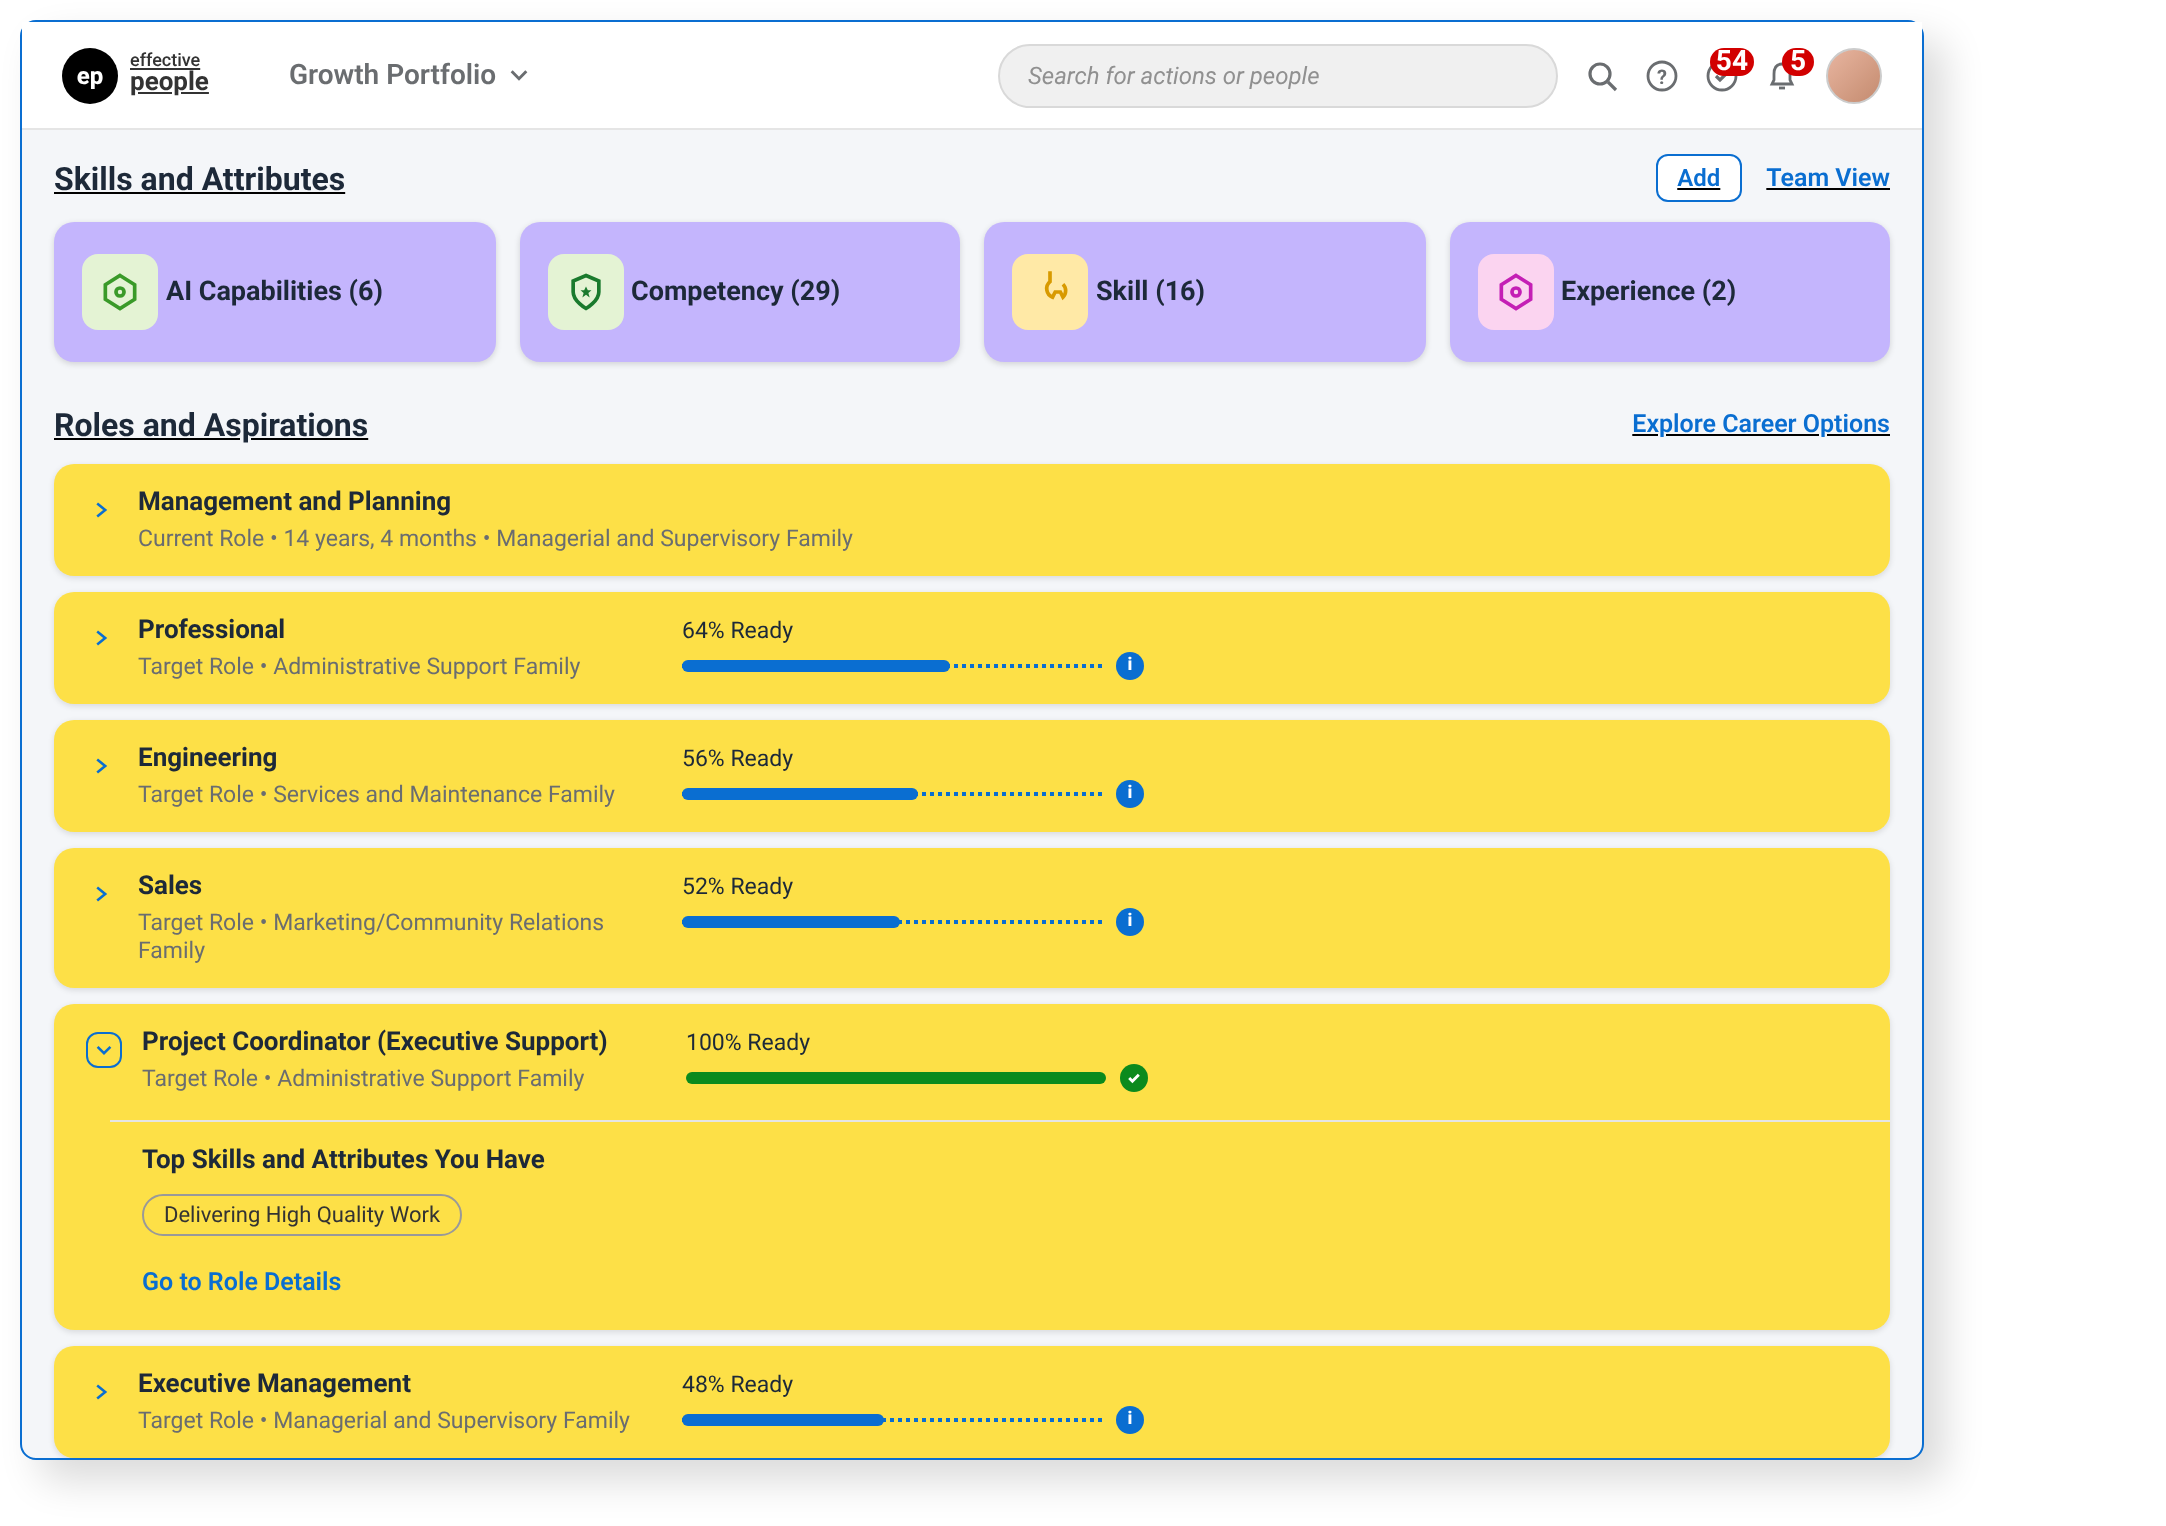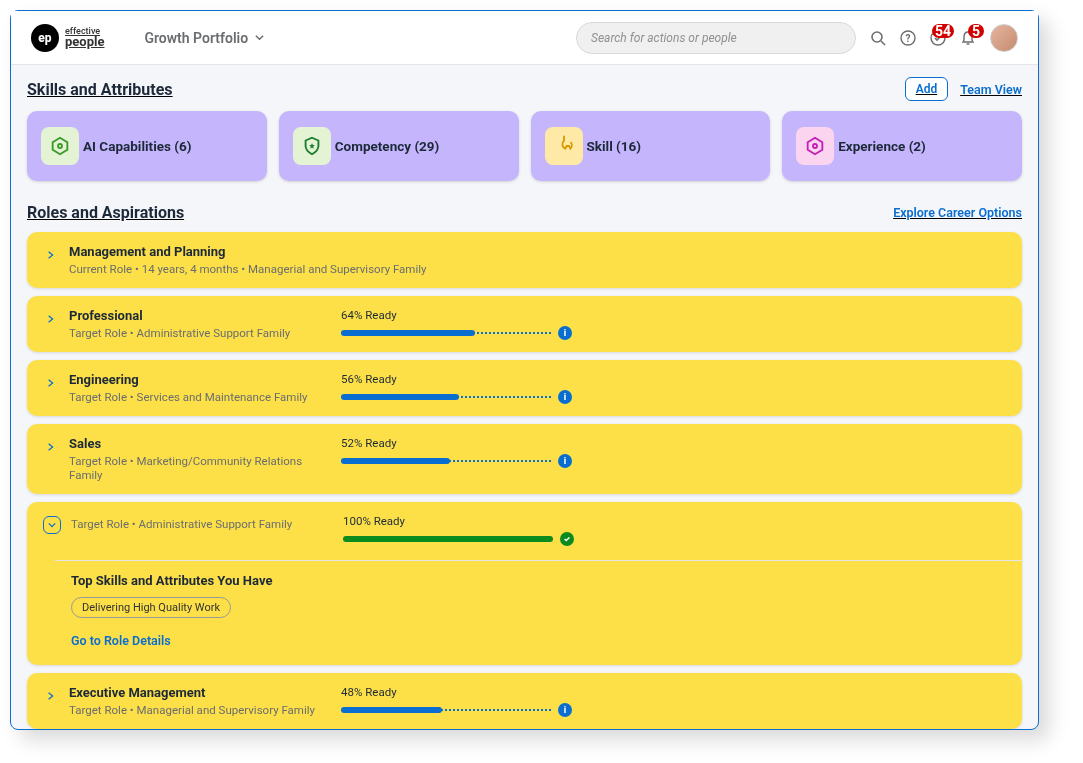--- a/index.html
+++ b/index.html
@@ -1,17 +1,17 @@
 <!DOCTYPE html>
 <html><head>
 <meta charset="utf-8">
 <style>
 * { box-sizing: border-box; margin: 0; padding: 0; font-family: -apple-system, BlinkMacSystemFont, "Segoe UI", Roboto, Arial, sans-serif; }
 body { background: #fff; width: 1083px; height: 763px; overflow: hidden; }
-.app { width: 1029px; height: 720px; margin: 10px; border: 1px solid #0a6ed1; border-radius: 8px; background: #f4f6f9; display:flex; flex-direction:column; box-shadow: 10px 10px 20px rgba(0,0,0,0.15); }
+.app { width: 952px; height: 720px; margin: 10px; border: 1px solid #0a6ed1; border-radius: 8px; background: #f4f6f9; display:flex; flex-direction:column; box-shadow: 10px 10px 20px rgba(0,0,0,0.15); }
 .header { background:#fff; height:54px; display:flex; align-items:center; padding:0 20px; border-bottom:1px solid #e5e5e5; }
 .logo { display:flex; align-items:center; gap:6px; font-weight:700; font-size:13px; color:#333; }
 .logo-badge { width:28px; height:28px; border-radius:50%; background:#000; color:#fff; display:flex; align-items:center; justify-content:center; font-size:12px; font-weight:800; }
 .logo-text { line-height:0.95;text-decoration:underline; }
 .logo-text small { display:block; font-weight:500; font-size:9px; color:#333; }
 .nav-pick { margin-left:40px; display:flex; align-items:center; gap:6px; color:#6a6d70; font-weight:600; font-size:14px; cursor:pointer; }
 .search-wrap { margin-left:auto; background:#f0f0f0; border:1px solid #d9d9d9; border-radius:20px; height:32px; width:280px; display:flex; align-items:center; padding:0 14px; }
 .search-wrap input { border:none; background:transparent; width:100%; font-size:12px; font-style:italic; color:#333; outline:none; }
 .search-wrap input::placeholder { color:#909090; }
 .hicon { margin-left:14px; color:#6a6d70; cursor:pointer; position:relative; }
@@ -238,20 +238,21 @@
       </div>
 
       <div class="role">
         <div class="role-head">
           <div class="chev-box">
               <svg width="8" height="8" viewBox="0 0 10 10">
                 <path d="M1 3 L5 7 L9 3" fill="none" stroke="#0a6ed1" stroke-width="1.6"></path>
               </svg>
             </div>
           <div class="role-left">
+            <div class="role-title">Project Coordinator (Executive Support)</div>
             <div class="role-sub">Target Role • Administrative Support Family</div>
           </div>
           <div class="role-right">
             <div class="ready-label">100% Ready</div>
             <div class="bar-wrap">
                 <div class="bar">
                   <div class="bar-fill" style="width:100%;background:#0b8a1d;"></div>
                 </div>
                 <div class="check-dot">
                   <svg width="8" height="8" viewBox="0 0 10 10">

